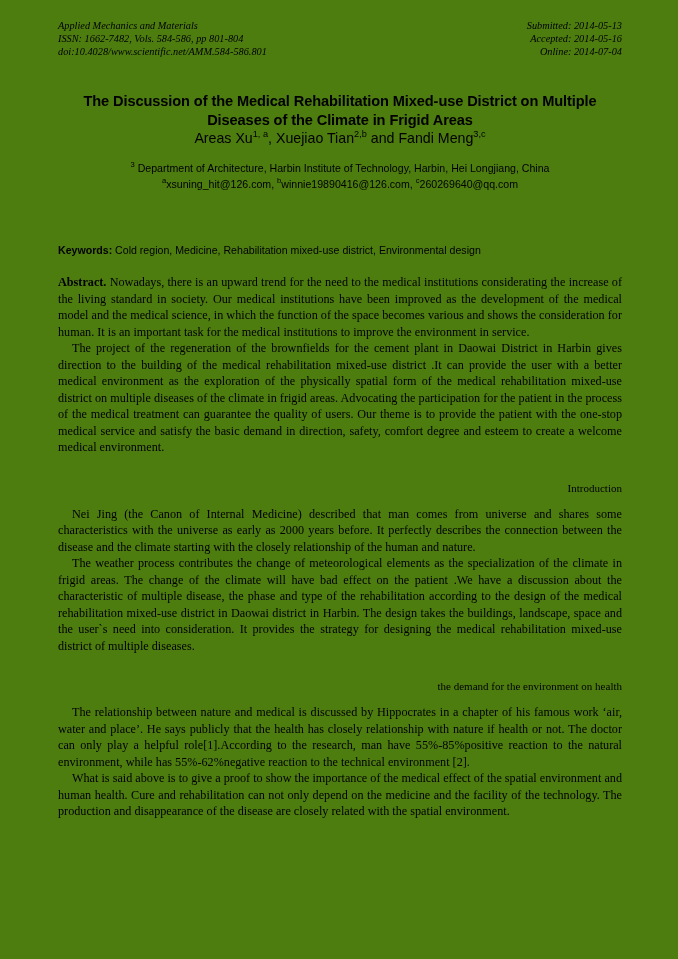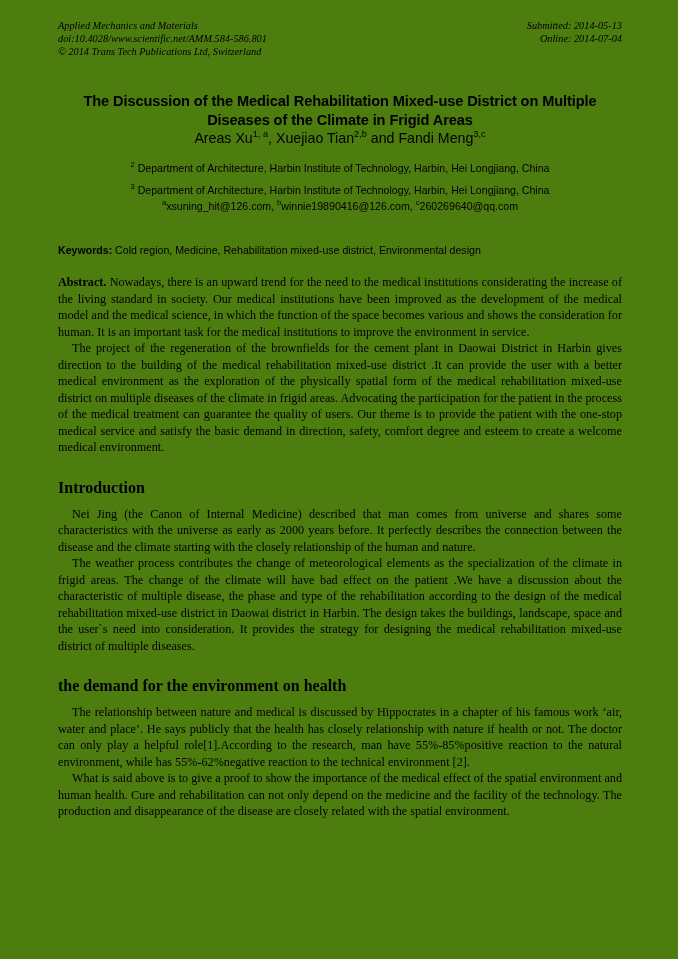--- a/index.html
+++ b/index.html
@@ -138,58 +138,57 @@
     text-justify: inter-word;
     hyphens: none;
   }
   p.para.indent { text-indent: 14px; }
   p.para.noindent { text-indent: 0; }
   .lbl-bold { font-weight: bold; }
 
   .section-head {
     margin: 0;
     font-family: "Liberation Serif", "DejaVu Serif", serif;
-    font-weight: bold;
-    font-size: 16px;
+    font-weight: normal;
+    font-size: 11px;
     line-height: 16.55px;
-    text-align: left;
+    text-align: right;
   }
   .spacer-lg { height: 24px; }
   .spacer-sm { height: 9px; }
 </style>
 </head>
 <body>
 
 <div class="page">
 
   <div class="inner">
 
     <div class="journal-header">
       <div class="jh-row">
         <span class="jh-left">Applied Mechanics and Materials</span>
         <span class="jh-right">Submitted: 2014-05-13</span>
       </div>
       <div class="jh-row">
+        <span class="jh-left">ISSN: 1662-7482, Vols. 584-586, pp 801-804</span>
+        <span class="jh-right">Accepted: 2014-05-16</span>
+      </div>
+      <div class="jh-row">
         <span class="jh-left">doi:10.4028/www.scientific.net/AMM.584-586.801</span>
         <span class="jh-right">Online: 2014-07-04</span>
       </div>
-      <div class="jh-row">
-        <span class="jh-left">© 2014 Trans Tech Publications Ltd, Switzerland</span>
-        <span class="jh-right"></span>
-      </div>
     </div>
 
     <h1 class="paper-title">The Discussion of the Medical Rehabilitation Mixed-use District on Multiple Diseases of the Climate in Frigid Areas</h1>
 
     <div class="authors">
       <span><span>Areas Xu</span><sup>1, a</sup></span><span>, </span><span><span>Xuejiao Tian</span><sup>2,b</sup></span><span> and </span><span><span>Fandi Meng</span><sup>3,c</sup></span>
     </div>
 
     <div class="affiliations">
-      <div class="aff-line"><sup>2</sup><span> </span><span>Department of Architecture, Harbin Institute of Technology, Harbin, Hei Longjiang, China</span></div>
       <div class="aff-line"><sup>3</sup><span> </span><span>Department of Architecture, Harbin Institute of Technology, Harbin, Hei Longjiang, China</span></div>
       <div class="emails"><sup>a</sup><span>xsuning_hit@126.com</span><span>, </span><sup>b</sup><span>winnie19890416@126.com</span><span>, </span><sup>c</sup><span>260269640@qq.com</span></div>
     </div>
 
     <div class="keywords"><span class="kw-label">Keywords:</span><span> Cold region, Medicine, Rehabilitation mixed-use district, Environmental design</span></div>
 
     <div class="body-block">
 
       <p class="para noindent"><span class="lbl-bold">Abstract.</span><span> Nowadays, there is an upward trend for the need to the medical institutions considerating the increase of the living standard in society. Our medical institutions have been improved as the development of the medical model and the medical science, in which the function of the space becomes various and shows the consideration for human. It is an important task for the medical institutions to improve the environment in service.</span></p>
 

